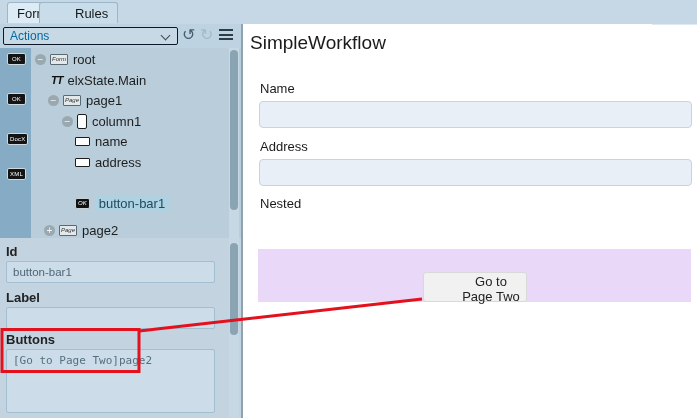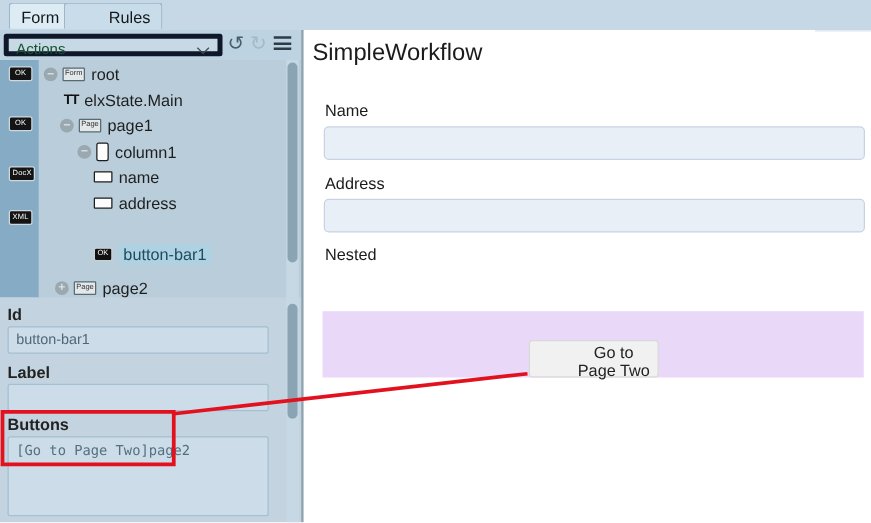--- a/index.html
+++ b/index.html
@@ -12,40 +12,40 @@
   .topbar{left:0;top:0;width:697px;height:24px;background:#c6d8e5;border-bottom:1px solid #dfe9f1;}
   .tab{position:absolute;top:2px;height:21px;line-height:21px;padding:0 9px;font-size:13px;color:#15181a;
        border:1px solid #9cb7ca;border-bottom:none;border-radius:3px 3px 0 0;box-sizing:border-box;}
   .tab-active{background:#dcebf4;}
   .tab-idle{background:#c9dce9;}
 
   
   .leftpanel{left:0;top:24px;width:242px;height:394px;background:#bfd3e1;}
   .actionsrow{left:0;top:0;width:242px;height:24px;background:#bed3e1;border-bottom:1px solid #aac3d3;}
   .actions-select{position:absolute;left:3px;top:3px;width:175px;height:18px;background:#c6d9e5;
-       border:4px solid #0f172a;border-radius:2px;box-sizing:border-box;font-size:12px;color:#14532d;
+       border:1px solid #0f172a;border-radius:2px;box-sizing:border-box;font-size:12px;color:#0369a1;
        line-height:16px;padding-left:6px;}
   .chev{position:absolute;width:6px;height:6px;border-right:1.5px solid #3c4c55;border-bottom:1.5px solid #3c4c55;
        transform:rotate(45deg);}
   .icon-undo{position:absolute;left:182px;top:1px;font-size:16px;color:#44606f;cursor:pointer;}
   .icon-redo{position:absolute;left:200px;top:1px;font-size:16px;color:#a4bac6;}
   .icon-menu{position:absolute;left:219px;top:5px;width:14px;cursor:pointer;}
   .icon-menu div{height:2px;background:#2b3d47;margin-bottom:2.5px;}
 
   
   .palette{left:0;top:24px;width:31px;height:190px;background:#86abc5;border-right:1px solid #9cb9cd;}
   .pbadge{position:absolute;left:7px;background:#141414;color:#fff;border:1px solid #cfd8dd;border-radius:2px;
        font-size:6px;line-height:8px;padding:1px 2px;min-width:13px;text-align:center;letter-spacing:0.2px;cursor:pointer;}
 
   
   .tree{left:31px;top:24px;width:211px;height:190px;background:#b9cdda;}
   .trow{position:absolute;left:0;height:20px;display:flex;align-items:center;font-size:13px;color:#1e1e1e;cursor:pointer;white-space:nowrap;}
   .toggle{width:11px;height:11px;border-radius:50%;background:#9aa8b0;color:#f4f6f7;font-size:10px;line-height:11px;
        text-align:center;display:inline-block;margin-right:4px;flex:none;}
-  .ticon{display:inline-flex;align-items:center;justify-content:center;margin-right:5px;flex:none;}
+  .ticon{display:inline-flex;align-items:center;justify-content:center;margin-right:5px;flex:none;font-style:italic;}
   .badge-light{border:1px solid #5a6a72;background:#e3e8ea;color:#333;font-size:6px;line-height:7px;padding:1px 1px;border-radius:1px;}
   .state-ttt{font-weight:bold;font-size:11px;letter-spacing:-1px;color:#101010;}
   .col-icon{width:8px;height:13px;border:1.5px solid #1d1d1d;border-radius:2px;background:#fdfdfd;}
   .input-icon{width:13px;height:7px;border:1.5px solid #1d1d1d;border-radius:1px;background:#fdfdfd;}
   .select-icon{width:13px;height:7px;border:1.5px solid #1d1d1d;border-radius:1px;
        background:linear-gradient(to right,#fdfdfd 9px,#1d1d1d 9px);}
   .ok-badge{background:#111;color:#fff;font-size:6px;line-height:7px;padding:1px 2px;border-radius:2px;border:1px solid #c8d2d6;}
   .sel-label{background:#aed2e2;color:#1f4a5f;padding:1px 4px;}
 
   .vscroll{position:absolute;width:10px;background:#c6d8e4;}
@@ -80,21 +80,21 @@
   
   .redsvg{left:0;top:0;width:697px;height:418px;pointer-events:none;}
 </style>
 </head>
 <body>
 
 <div id="app">
 
   <div class="abs topbar">
     <div class="tab tab-active" style="left:7px;">Form</div>
-    <div class="tab tab-idle" style="left:51px;padding-left:35px;">Rules</div>
+    <div class="tab tab-idle" style="left:39px;padding-left:35px;">Rules</div>
   </div>
 
   <div class="abs leftpanel">
 
     <div class="abs actionsrow">
       <div class="actions-select">
         <span>Actions</span>
         <span class="chev" style="right:8px;top:4px;"></span>
       </div>
       <div class="icon-undo">↺</div>

